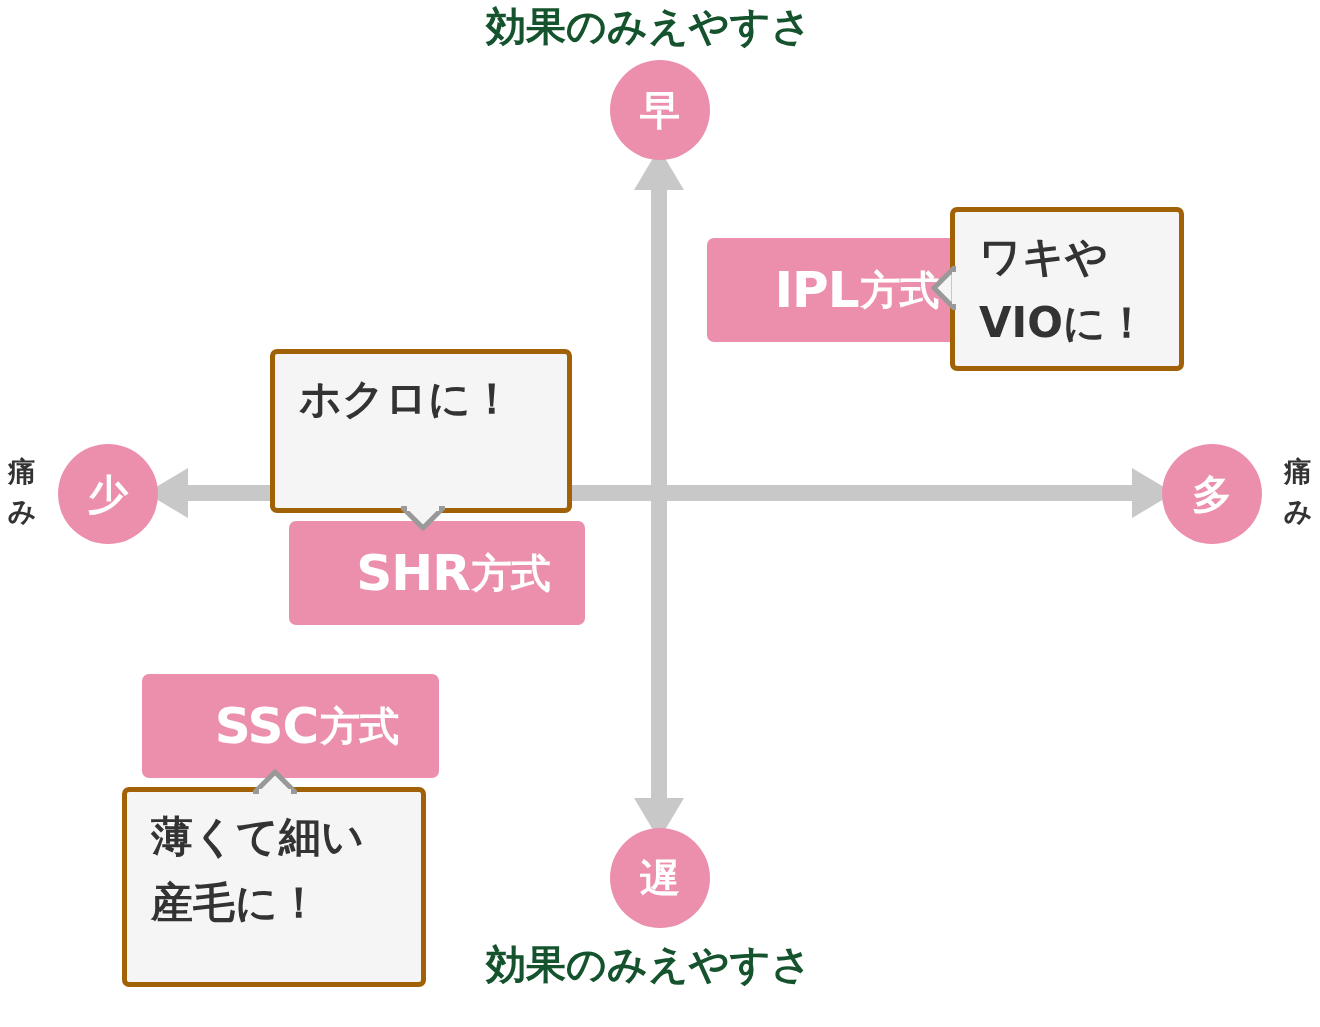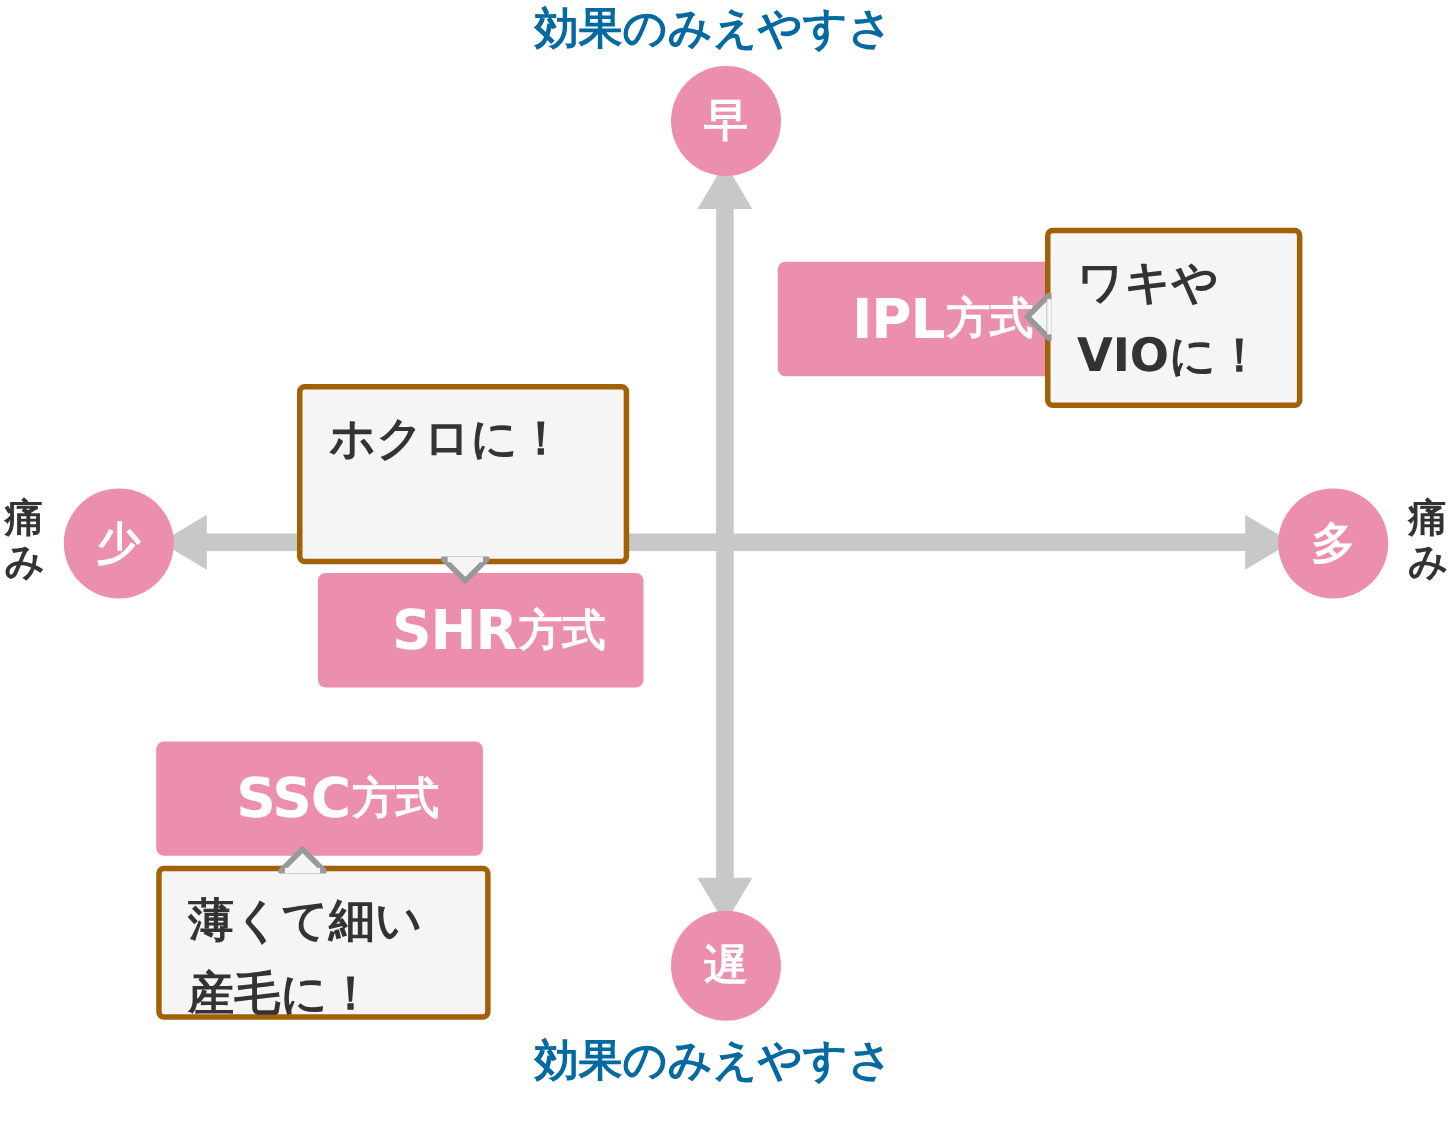--- a/index.html
+++ b/index.html
@@ -5,24 +5,24 @@
   html, body { margin: 0; padding: 0; }
   body {
     width: 1320px; height: 1027px; position: relative; overflow: hidden;
     background: #ffffff;
     font-family: "DejaVu Sans", "Liberation Sans", sans-serif;
     color: #333333;
   }
   .abs { position: absolute; }
   .axis-label {
     position: absolute; font-weight: bold; font-size: 40px; letter-spacing: 0px;
-    color: #0369a1; white-space: nowrap; line-height: 1;
+    color: #14532d; white-space: nowrap; line-height: 1;
   }
   .vert-label {
-    position: absolute; font-weight: bold; font-size: 36px; color: #333333;
+    position: absolute; font-weight: bold; font-size: 28px; color: #333333;
     width: 40px; line-height: 40px; text-align: center;
   }
   .circle {
     position: absolute; width: 100px; height: 100px; border-radius: 50%;
     background: #ec8fac; color: #ffffff; font-weight: bold; font-size: 40px;
     display: flex; align-items: center; justify-content: center; line-height: 1;
   }
   .method {
     position: absolute; background: #ec8fac; color: #ffffff; font-weight: bold;
     border-radius: 7px; display: flex; align-items: center; justify-content: center;
@@ -92,20 +92,20 @@
 </div>
 <svg class="abs" style="left:401px; top:506px;" width="44" height="26">
   <polygon points="2,2 22,22 42,2" fill="#f5f5f5" stroke="#999999" stroke-width="5" stroke-linejoin="round"></polygon>
   <rect x="6" y="0" width="32" height="5" fill="#f5f5f5"></rect>
 </svg>
 
 <div class="method" style="left:142px; top:674px; width:265px; height:104px;">
   <span>SSC</span>
     <span class="suffix">方式</span>
 </div>
-<div class="bubble" style="left:122px; top:787px; width:304px; height:140px;margin-left:20px;">
+<div class="bubble" style="left:122px; top:787px; width:304px; height:200px;">
   <span class="line">薄くて細い</span>
   <span class="line">産毛に！</span>
 </div>
 <svg class="abs" style="left:253px; top:768px;" width="44" height="26">
   <polygon points="2,24 22,4 42,24" fill="#f5f5f5" stroke="#999999" stroke-width="5" stroke-linejoin="round"></polygon>
   <rect x="6" y="21" width="32" height="5" fill="#f5f5f5"></rect>
 </svg>
 
 </body></html>

